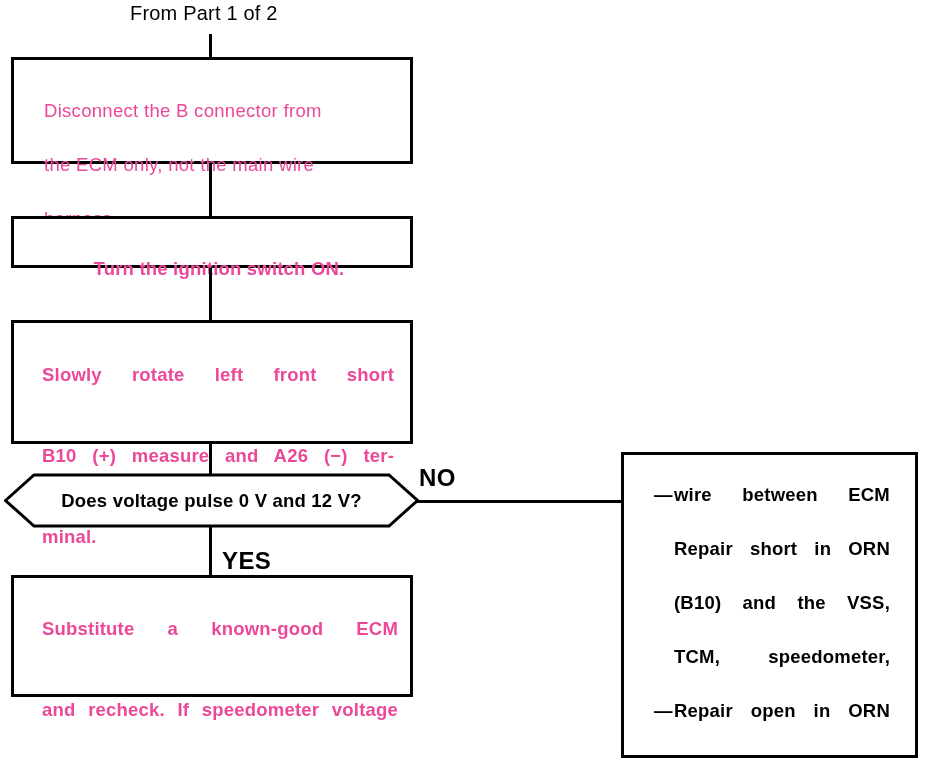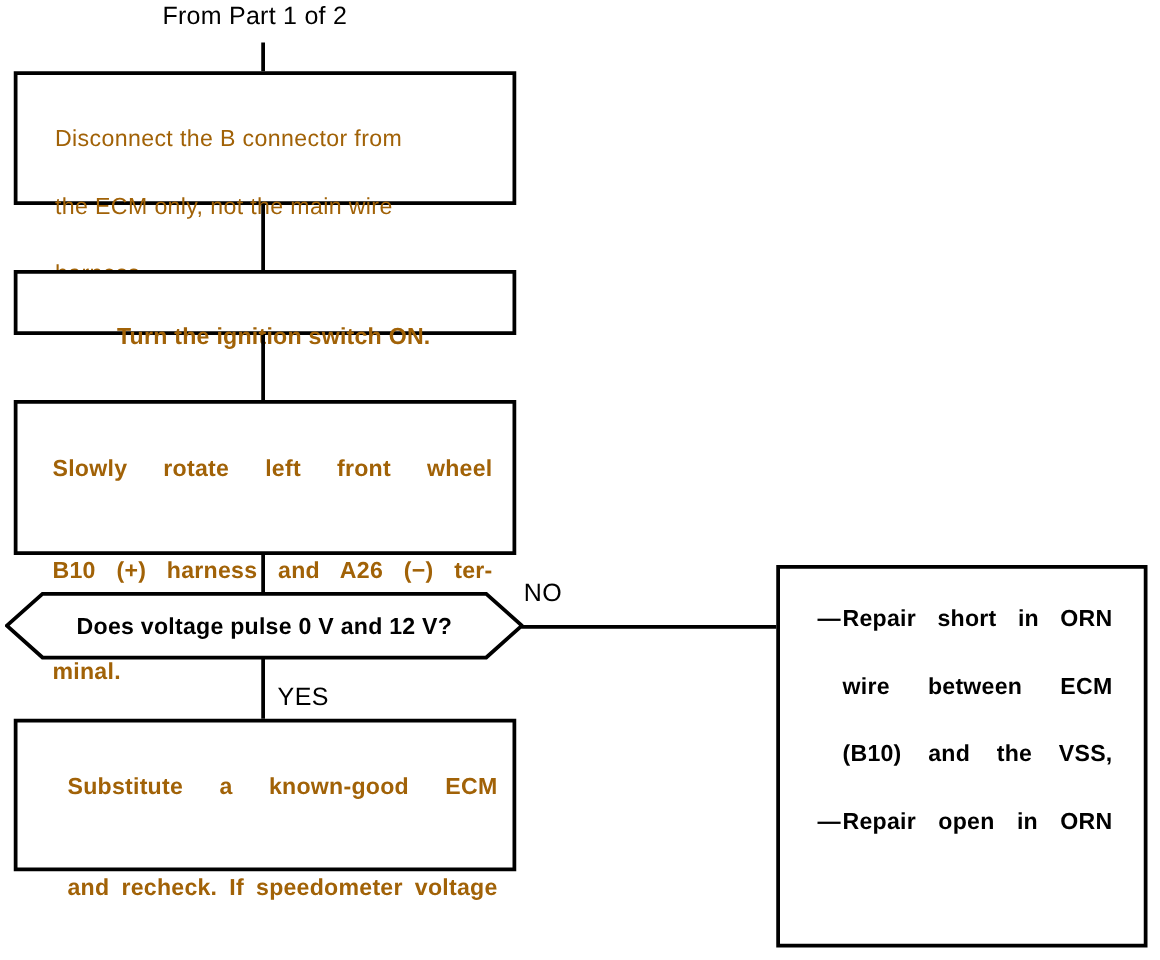--- a/index.html
+++ b/index.html
@@ -45,21 +45,21 @@
   .proc-box {
     position: absolute;
     box-sizing: border-box;
     border: 3px solid #000000;
     background: #ffffff;
   }
   .proc-text {
     position: absolute;
     box-sizing: border-box;
     font-weight: bold;
-    color: #a16207;
+    color: #ec4899;
     white-space: pre-line;
   }
   .t-box1 {
     left: 44px;
     top: 70px;
     width: 350px;
     font-size: 18.5px;
     line-height: 27px;
     letter-spacing: 0.3px;
     font-weight: 400;
@@ -100,21 +100,20 @@
     top: 588px;
     width: 356px;
     font-size: 18.5px;
     line-height: 27px;
     font-weight: bold;
     letter-spacing: 0.2px;
   }
   .t-box4 .justify-row {
     display: block;
     text-align: justify;
-    margin-left: 12px;
   }
   .t-box4 .justify-row::after {
     content: "";
     display: inline-block;
     width: 100%;
   }
 
   
   .decision {
     position: absolute;
@@ -134,22 +133,22 @@
     align-items: center;
     justify-content: center;
     font-size: 18.5px;
     font-weight: bold;
     letter-spacing: 0.2px;
   }
 
   
   .branch-label {
     position: absolute;
-    font-size: 20px;
-    font-weight: normal;
+    font-size: 24px;
+    font-weight: bold;
     letter-spacing: 0.4px;
     white-space: nowrap;
   }
   .lbl-no  { left: 419px; top: 464px; }
   .lbl-yes { left: 222px; top: 547px; }
 
   
   .result-text {
     position: absolute;
     left: 654px;
@@ -201,22 +200,22 @@
 
   <div class="proc-box" style="left:11px; top:216px; width:402px; height:52px;"></div>
   <div class="proc-text t-box2">
     <span>Turn the ignition switch ON.</span>
   </div>
 
   <div class="v-line" style="left:209px; top:268px; height:54px;"></div>
 
   <div class="proc-box" style="left:11px; top:320px; width:402px; height:124px;"></div>
   <div class="proc-text t-box3">
-    <span class="justify-row">Slowly rotate left front wheel</span>
-    <span class="justify-row">B10 (+) harness and A26 (−) ter-</span>
+    <span class="justify-row">Slowly rotate left front short</span>
+    <span class="justify-row">B10 (+) measure and A26 (−) ter-</span>
     <span>minal.</span>
   </div>
 
   <div class="v-line" style="left:209px; top:444px; height:32px;"></div>
 
   <div class="decision">
     <svg width="415" height="55" viewBox="0 0 415 55">
       <polygon points="1.5,27.5 30,2 385,2 413.5,27.5 385,53 30,53" fill="#ffffff" stroke="#000000" stroke-width="3" stroke-linejoin="miter"></polygon>
     </svg>
     <div class="decision-text">Does voltage pulse 0 V and 12 V?</div>
@@ -234,23 +233,24 @@
     <span class="justify-row">and recheck. If speedometer voltage</span>
     
     
   </div>
 
   <div class="proc-box" style="left:621px; top:452px; width:297px; height:306px;"></div>
   <div class="result-text">
 
     <span class="result-item">
       <span class="dash">—</span>
+      <span class="justify-row">wire between ECM</span>
       <span class="justify-row">Repair short in ORN</span>
-      <span class="justify-row">wire between ECM</span>
       <span class="justify-row">(B10) and the VSS,</span>
+      <span class="justify-row">TCM, speedometer,</span>
     </span>
 
     <span class="result-item">
       <span class="dash">—</span>
       <span class="justify-row">Repair open in ORN</span>
 
     </span>
 
   </div>
 

